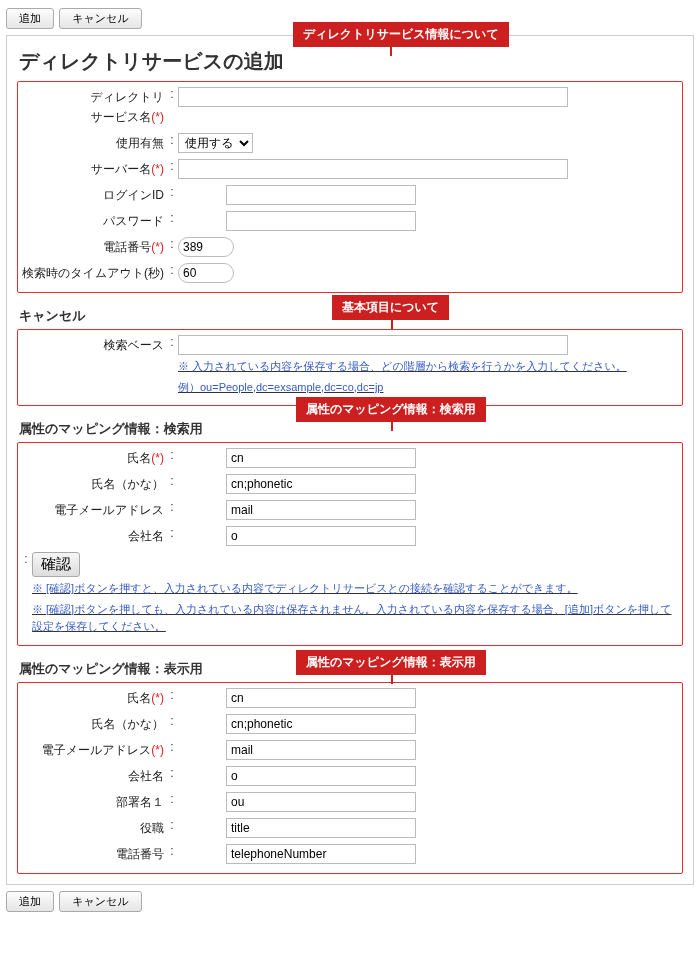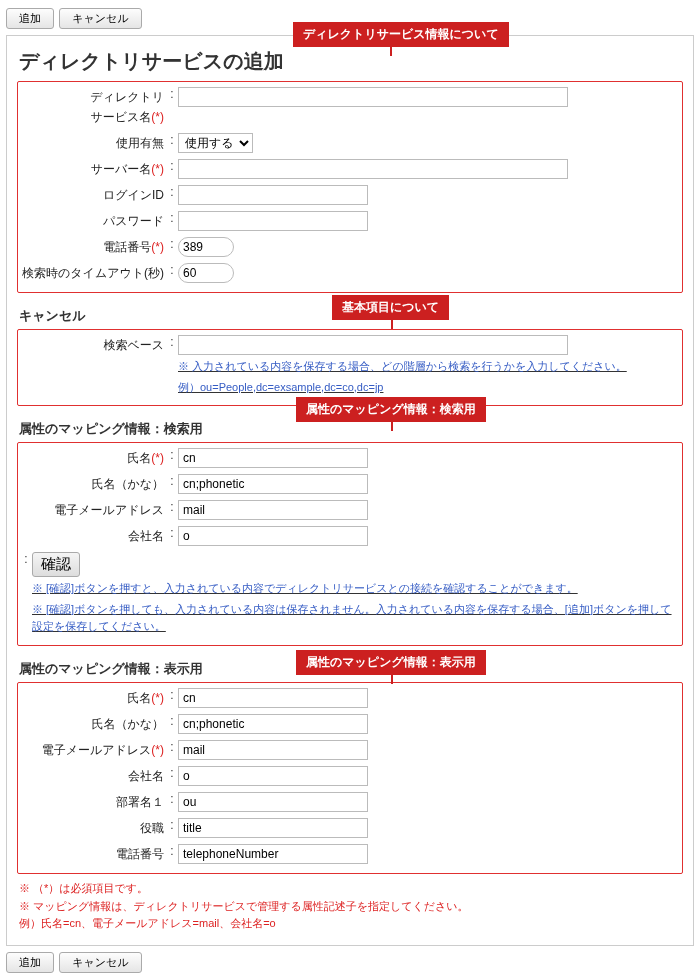--- a/index.html
+++ b/index.html
@@ -59,21 +59,21 @@
 .colon { display: inline-block; width: 8px; text-align: center; }
 .req { color: #d22; }
 .field-cell { flex: 1; padding-left: 2px; text-decoration: underline; }
 .field-cell input[type=text] {
   border: 1px solid #bbb;
   padding: 2px 4px;
   font-size: 12px;
   height: 20px;
 }
 .w-long { width: 390px; }
-.w-med { width: 190px; }
+.w-med { width: 190px; margin-left: 48px; }
 .w-short { width: 56px; border-radius: 10px; }
 .select-use {
   border: 1px solid #bbb;
   font-size: 12px;
   height: 20px;
   padding: 0 2px;
   background: #fff;
 }
 .help {
   color: #355cc4;
@@ -259,24 +259,19 @@
       <div class="colon">:</div>
       <div class="field-cell"><input type="text" class="w-med" value="title" style=""></div>
     </div>
     <div class="row">
       <div class="label-cell">電話番号</div>
       <div class="colon">:</div>
       <div class="field-cell"><input type="text" class="w-med" value="telephoneNumber" style=""></div>
     </div>
   </div>
 
-  <div class="footer-notes">
-    <div>※ （*）は必須項目です。</div>
-    <div>※ マッピング情報は、ディレクトリサービスで管理する属性記述子を指定してください。</div>
-    <div>例）氏名=cn、電子メールアドレス=mail、会社名=o</div>
-  </div>
 
 </div>
 
 <div class="bottom-buttons" style="padding-top:6px;">
   <button class="btn">追加</button>
   <button class="btn">キャンセル</button>
 </div>
 
 </body></html>

